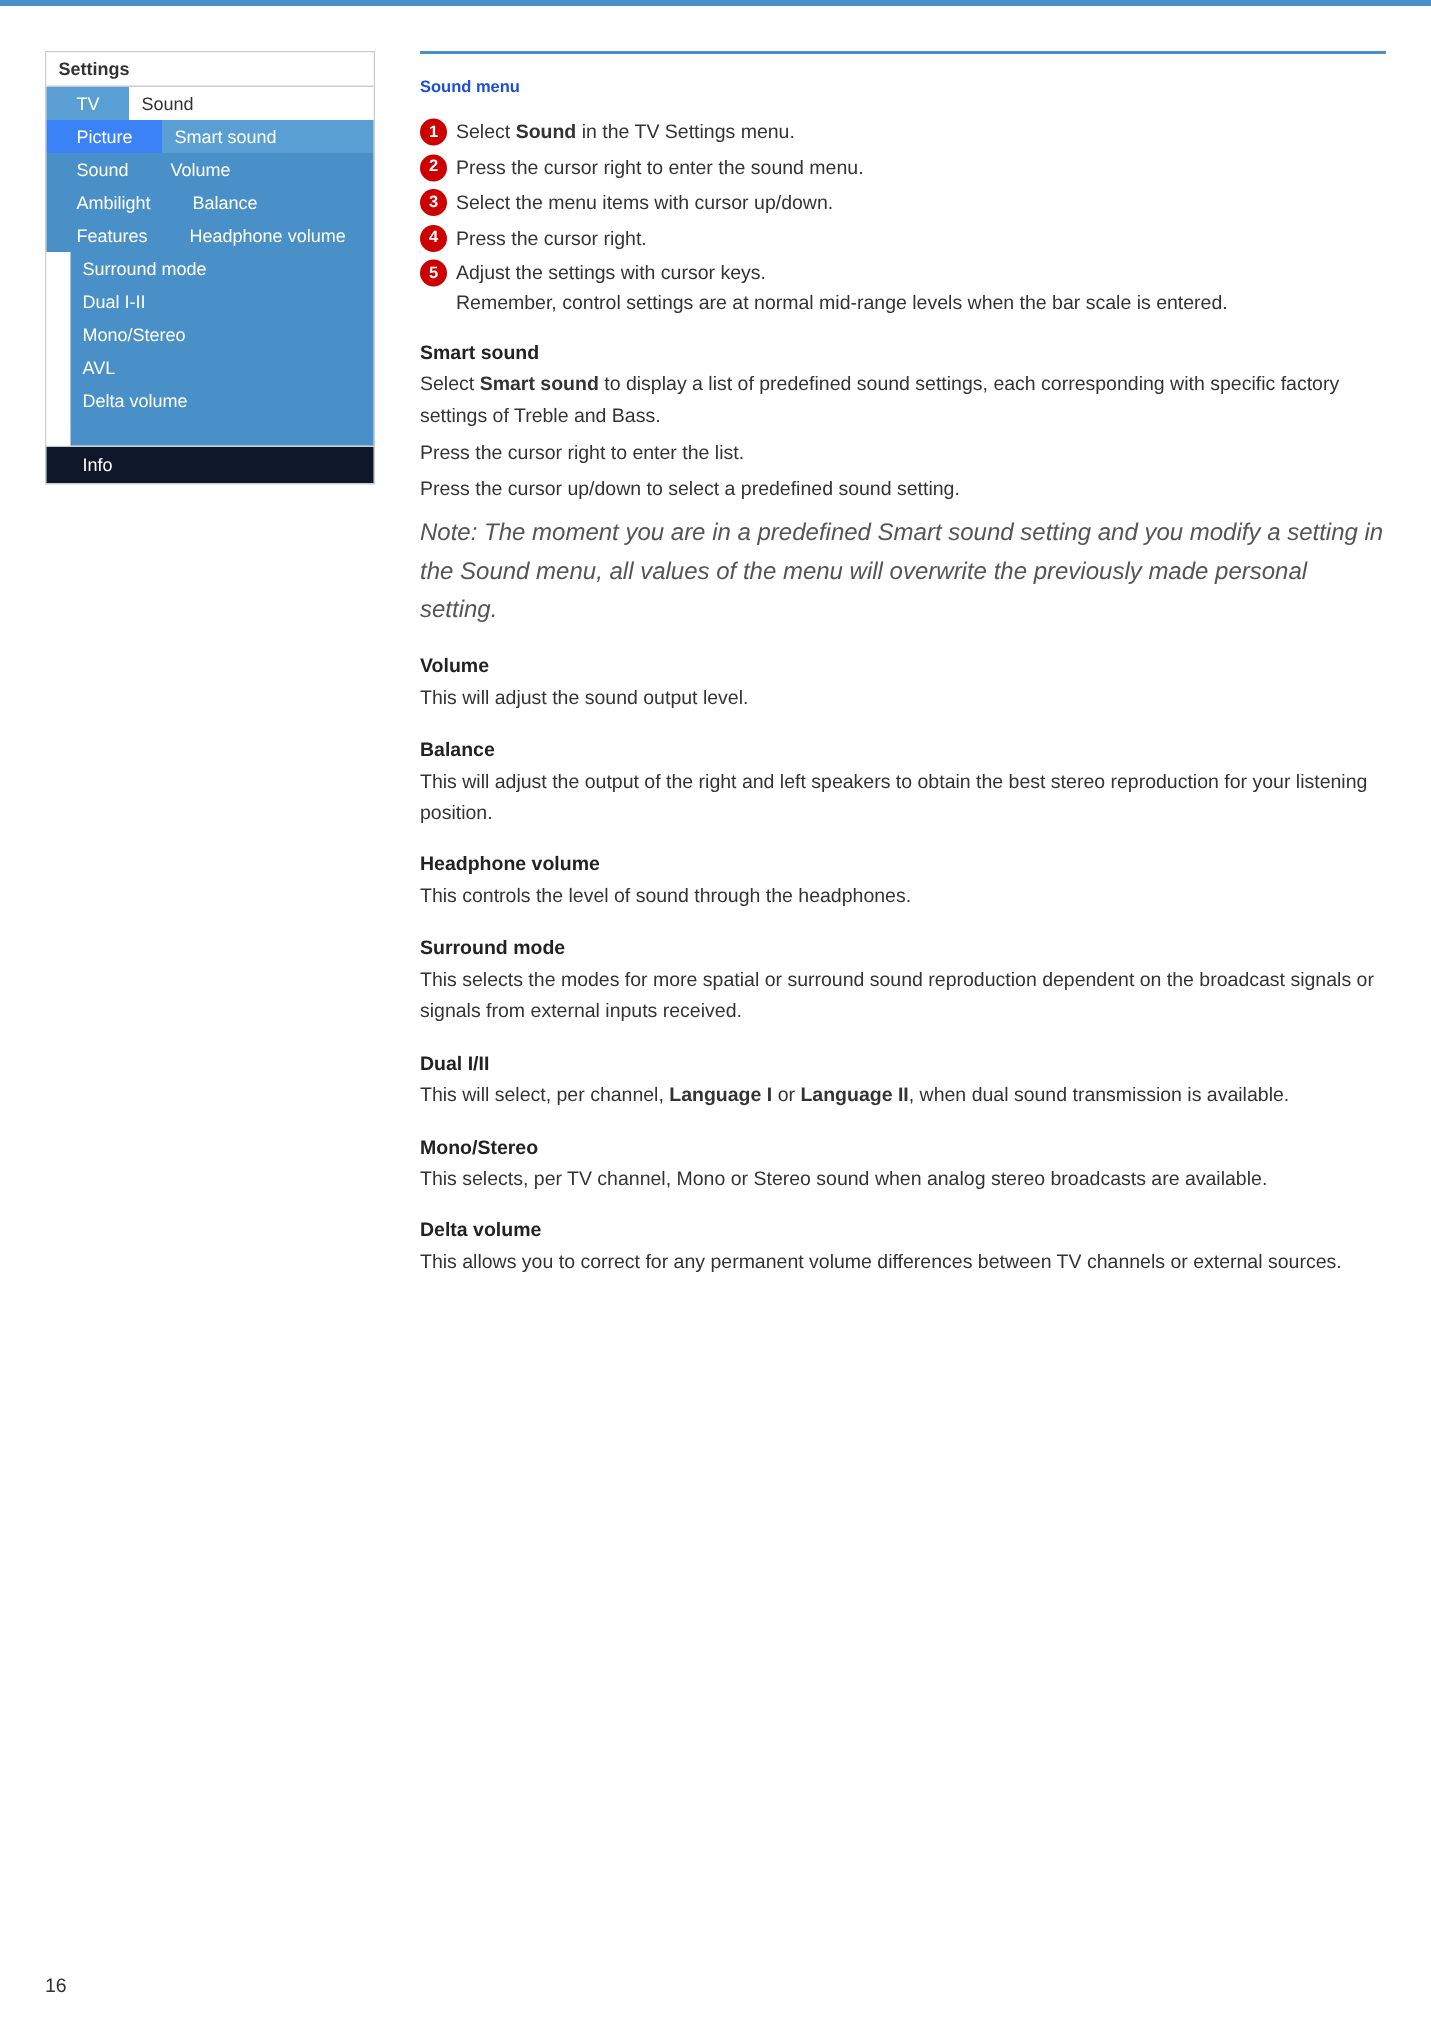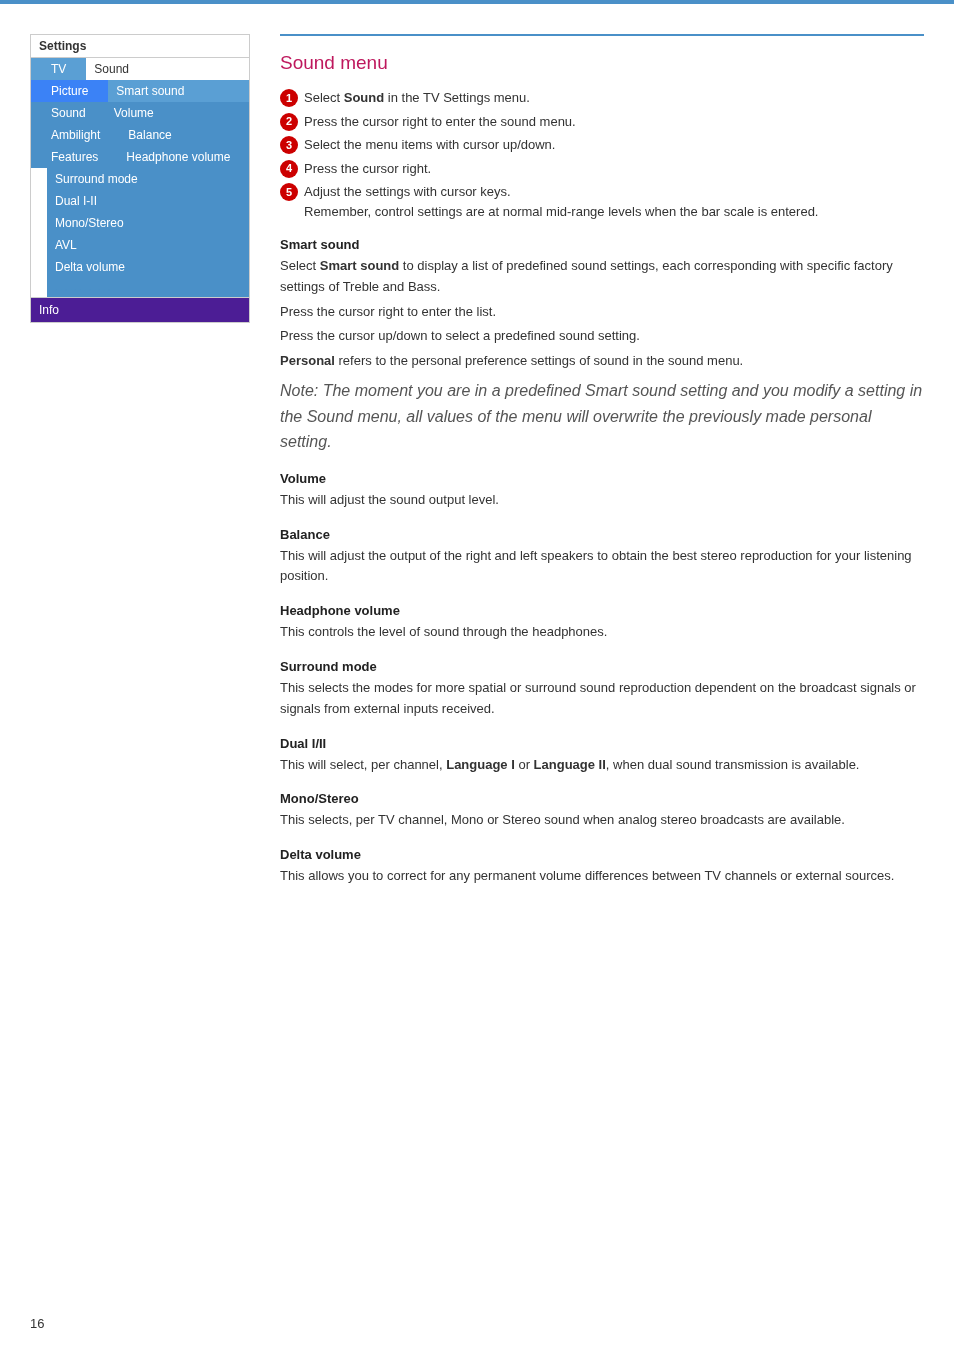--- a/index.html
+++ b/index.html
@@ -89,23 +89,23 @@
       border-top: 1px solid #ccc;
     }
 
     
     .content {
       flex: 1;
       padding-top: 10px;
     }
 
     .content h1 {
-      font-size: 19px;
-      font-weight: normal;
-      color: #be185d;
+      font-size: 11px;
+      font-weight: bold;
+      color: #1d4ed8;
       margin-bottom: 14px;
       border-bottom: none;
     }
 
     
     .step-list {
       margin-bottom: 16px;
     }
 
     .step-item {
@@ -241,21 +241,21 @@
         <div class="menu-left-item empty"></div>
         <div class="menu-right-item delta" style="flex:1;">Delta volume</div>
       </div>
 
       <div class="menu-row">
         <div class="menu-left-item empty"></div>
         <div class="menu-right-item dots" style="flex:1;">............</div>
       </div>
 
       <div class="info-row">
-        <div style="width:100%; padding:5px 8px; background:#4c1d95;">
+        <div style="width:100%; padding:5px 24px; background:#0f172a;">
           <span style="color:#fff; font-size:12px;">Info</span>
         </div>
       </div>
 
     </div>
   </div>
 
   <div class="content">
 
     <hr class="divider-line">
@@ -293,21 +293,20 @@
       </div>
 
     </div>
 
     <div>
       <div class="section-title">Smart sound</div>
       <div class="section-body">
         <p>Select <strong>Smart sound</strong> to display a list of predefined sound settings, each corresponding with specific factory settings of Treble and Bass.</p>
         <p>Press the cursor right to enter the list.</p>
         <p>Press the cursor up/down to select a predefined sound setting.</p>
-        <p><strong>Personal</strong> refers to the personal preference settings of sound in the sound menu.</p>
         <p class="note">Note: The moment you are in a predefined Smart sound setting and you modify a setting in the Sound menu, all values of the menu will overwrite the previously made personal setting.</p>
       </div>
     </div>
 
     <div>
       <div class="section-title">Volume</div>
       <div class="section-body">
         <p>This will adjust the sound output level.</p>
       </div>
     </div>

